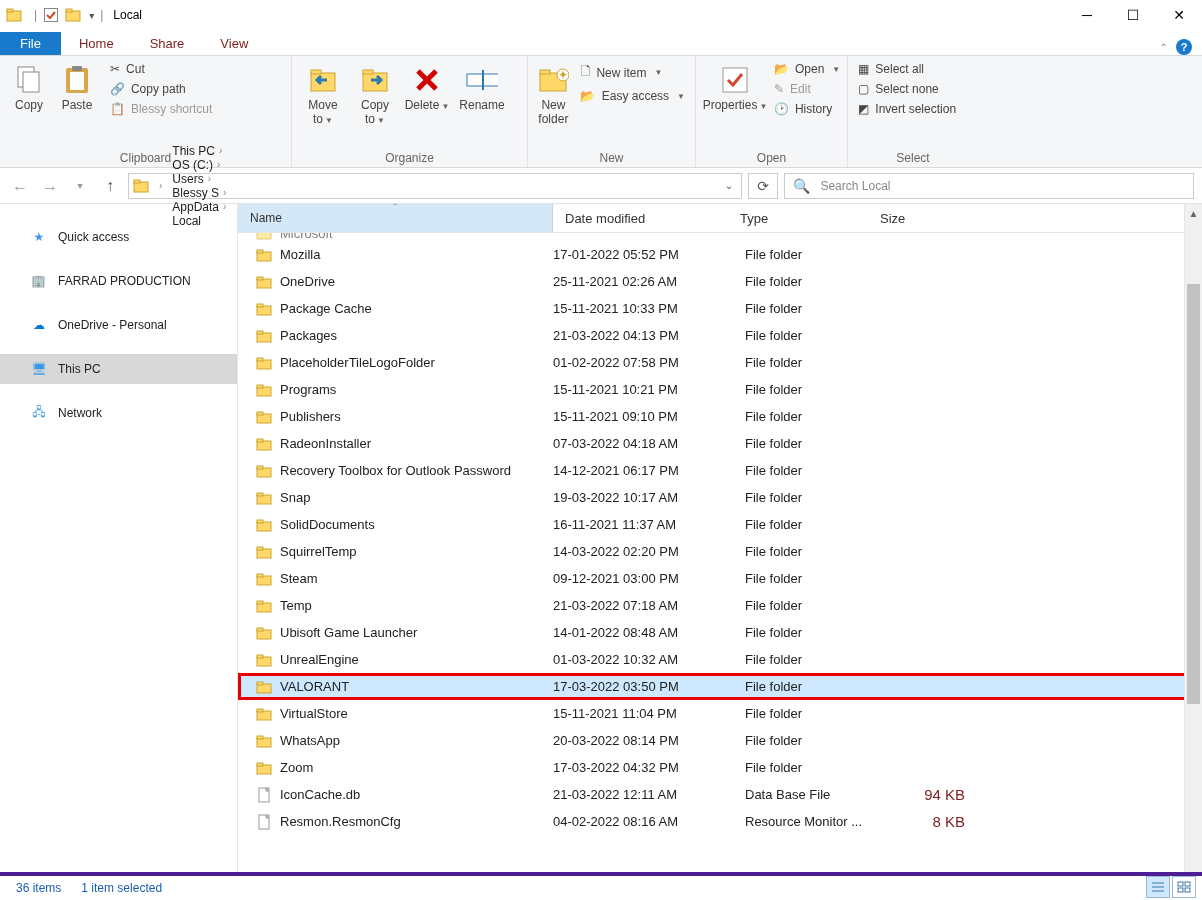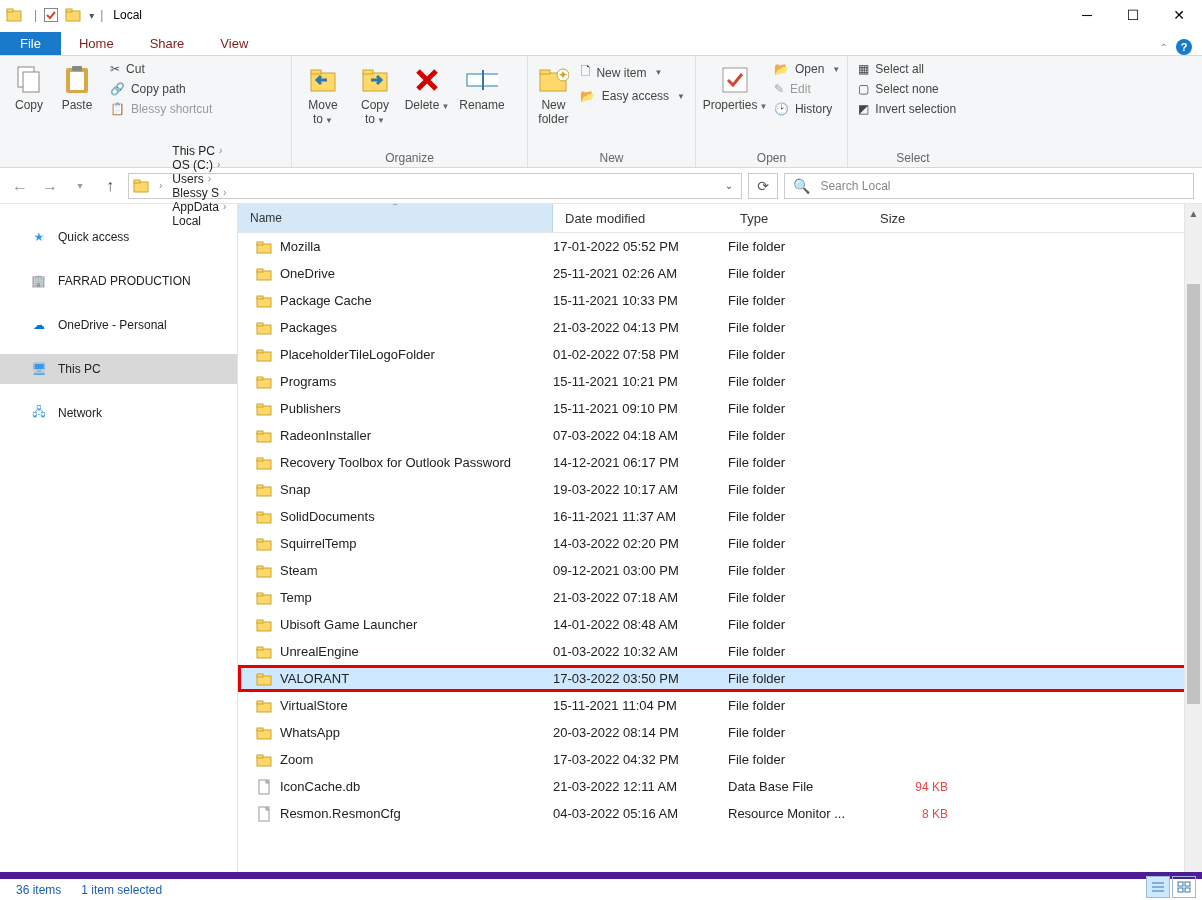--- a/index.html
+++ b/index.html
@@ -52,24 +52,24 @@
 .colh .c.date { width:175px;}
 .colh .c.type { width:140px;}
 .colh .c.size { width:120px;}
 .list { flex:1; overflow-y:auto; overflow-x:hidden;}
 .row { display:flex; align-items:center; height:27px; padding-left:16px;}
 .row.sel { background:#cde8ff;}
 .row.hl { outline:3px solid #e60000; outline-offset:-3px;}
 .row .fi { width:20px; display:flex; align-items:center; justify-content:center; margin-right:6px;}
 .row .nm { width:273px; font-size:13px; color:#222; white-space:nowrap; overflow:hidden; text-overflow:ellipsis;}
 .row .dm { width:175px; font-size:13px; color:#222;}
-.row .tp { width:140px; font-size:13px; color:#222; white-space:nowrap; overflow:hidden; text-overflow:ellipsis;}
-.row .sz { width:100px; font-size:12px; color:#ef4444; text-align:right; padding-right:20px;}
+.row .tp { width:140px; font-size:13px; color:#222; white-space:nowrap; overflow:hidden; text-overflow:ellipsis;margin-left:17px;}
+.row .sz { width:100px; font-size:15px; color:#7f1d1d; text-align:right; padding-right:20px;}
 .row.sel .nm,.row.sel .dm,.row.sel .tp,.row.sel .sz{ color:#222;}
-.status { position:absolute; bottom:0; left:0; right:0; height:28px; border-top:7px solid #4c1d95; display:flex; align-items:center; padding:0 16px; font-size:13px; color:#1a5fb4; background:#fff;}
+.status { position:absolute; bottom:0; left:0; right:0; height:28px; border-top:4px solid #4c1d95; display:flex; align-items:center; padding:0 16px; font-size:13px; color:#1a5fb4; background:#fff;}
 .status .sp { width:20px;}
 .viewbtns { position:absolute; right:6px; bottom:2px; display:flex; gap:2px;}
 .viewbtns div { width:24px;height:22px;border:1px solid #9fb8d0;display:flex;align-items:center;justify-content:center;}
 .viewbtns div.act{ background:#cde8ff;}
 .scrollbar { position:absolute; right:0; top:0; width:18px; height:100%; background:#f0f0f0; border-left:1px solid #e5e5e5;}
 .scrollbar .thumb{ position:absolute; left:2px; right:2px; top:120px; height:300px; background:#c2c2c2; border-radius:0;}
 .scrollbar .ar{ position:absolute; left:0; right:0; height:18px; display:flex;align-items:center;justify-content:center;color:#666;font-size:10px;}
 .scrollbar .ar.up{top:0;} .scrollbar .ar.dn{bottom:0;}
 svg{display:block;}
 </style>
@@ -147,20 +147,21 @@
         <div class="smbtn">
             <span>🔗</span>
             <span>Copy path</span>
           </div>
         <div class="smbtn dis">
             <span>📋</span>
             <span>Blessy shortcut</span>
           </div>
       </div>
     </div>
+    <div class="lbl">Clipboard</div>
   </div>
 
   <div class="rgroup" style="width:236px">
     <div class="body">
       <div class="bigbtn" style="width:50px">
         <div class="ic">
             <svg width="32" height="30">
               <rect x="4" y="8" width="24" height="18" fill="#ffd869" stroke="#caa52f"></rect>
               <rect x="4" y="5" width="10" height="4" fill="#ffd869" stroke="#caa52f"></rect>
               <path d="M20 15 L10 15 M14 11 L10 15 L14 19" stroke="#2a7ab0" stroke-width="3" fill="none"></path>
@@ -361,20 +362,32 @@
     <div class="colh">
       <div class="c name">
           <span>Name</span>
           <span class="sort">⌃</span>
         </div>
       <div class="c date">Date modified</div>
       <div class="c type">Type</div>
       <div class="c size">Size</div>
     </div>
     <div class="list" id="list">
+        <div class="row" style="height: 8px; overflow: hidden; align-items: flex-end; opacity: 0.6;">
+          <span class="fi">
+            <svg width="16" height="16">
+              <rect x="1" y="5" width="14" height="9" fill="#ffd869" stroke="#caa52f"></rect>
+              <rect x="1" y="3" width="6" height="3" fill="#ffd869" stroke="#caa52f"></rect>
+            </svg>
+          </span>
+          <span class="nm">Microsoft</span>
+          <span class="dm"></span>
+          <span class="tp"></span>
+          <span class="sz"></span>
+        </div>
         <div class="row">
           <span class="fi">
             <svg width="16" height="16">
               <rect x="1" y="5" width="14" height="9" fill="#ffd869" stroke="#caa52f"></rect>
               <rect x="1" y="3" width="6" height="3" fill="#ffd869" stroke="#caa52f"></rect>
             </svg>
           </span>
           <span class="nm">Mozilla</span>
           <span class="dm">17-01-2022 05:52 PM</span>
           <span class="tp">File folder</span>
@@ -621,21 +634,21 @@
           <span class="sz">94 KB</span>
         </div>
         <div class="row">
           <span class="fi">
             <svg width="16" height="16">
               <rect x="3" y="1" width="10" height="14" fill="#fff" stroke="#999"></rect>
               <path d="M10 1 L13 4 L10 4 Z" fill="#ddd" stroke="#999"></path>
             </svg>
           </span>
           <span class="nm">Resmon.ResmonCfg</span>
-          <span class="dm">04-03-2022 05:16 AM</span>
+          <span class="dm">04-02-2022 08:16 AM</span>
           <span class="tp">Resource Monitor ...</span>
           <span class="sz">8 KB</span>
         </div>
       </div>
     <div class="scrollbar">
       <div class="ar up">▲</div>
       <div class="thhost thumb" style="position:absolute;left:2px;right:2px;top:80px;height:420px;background:#c2c2c2"></div>
       <div class="ar dn">▼</div>
     </div>
   </div>

